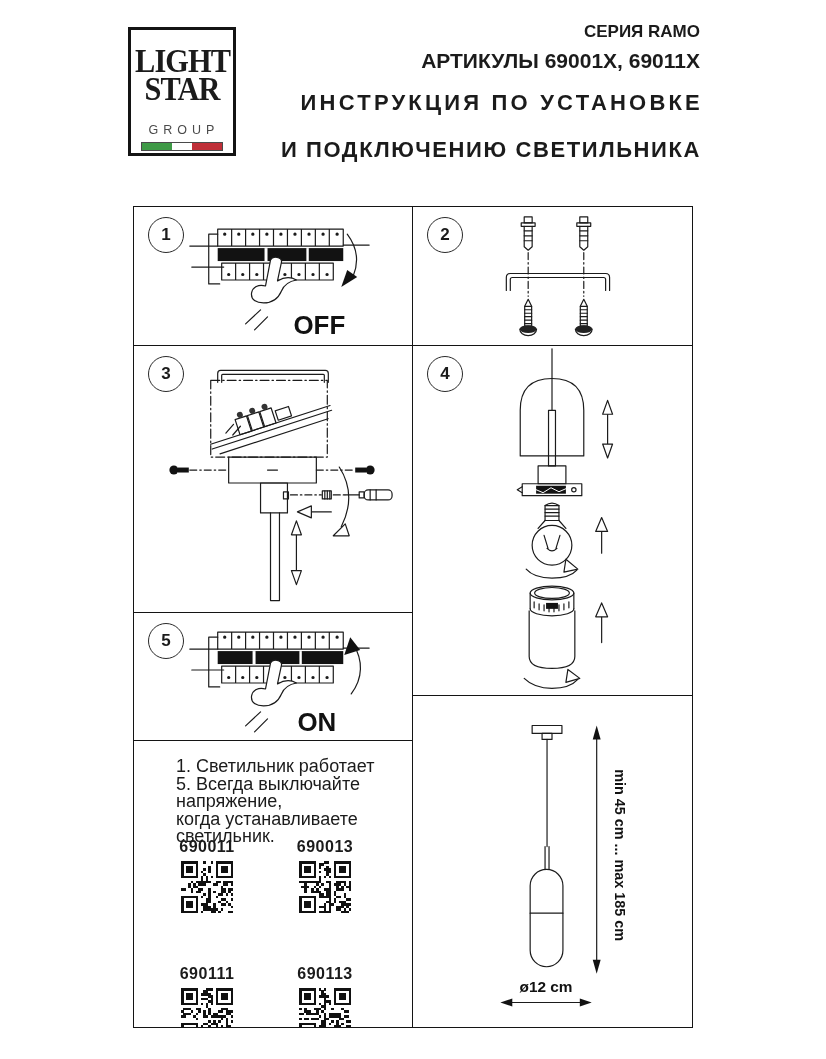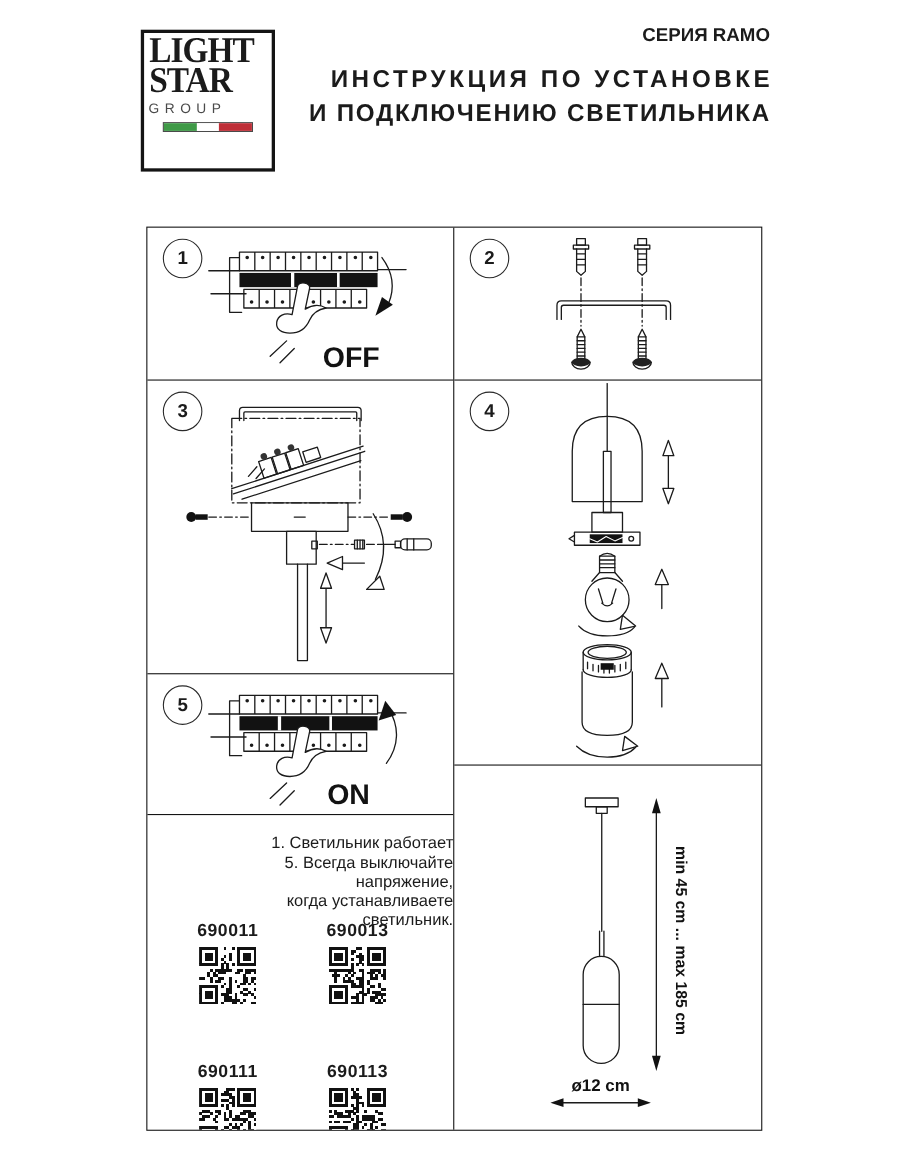--- a/index.html
+++ b/index.html
@@ -1,53 +1,53 @@
 <!DOCTYPE html>
 <html><head>
 <meta charset="utf-8">
 <style>
   html,body{margin:0;padding:0;background:#fff;}
   .page{position:relative;width:826px;height:1059px;background:#fff;overflow:hidden;
         font-family:"Liberation Sans",sans-serif;color:#1b1b1b;}
 
   
-  .logo-box{position:absolute;left:128px;top:27px;width:122px;height:129px;
-            border:3px solid #141414;box-sizing:border-box;text-align:left;padding-top:2px;}
+  .logo-box{position:absolute;left:128px;top:27px;width:108px;height:129px;
+            border:3px solid #141414;box-sizing:border-box;text-align:center;padding-top:17px;}
   .logo-word{font-family:"Liberation Serif",serif;font-weight:bold;font-size:33px;
              line-height:28px;letter-spacing:-1px;transform:scaleX(.92);}
-  .logo-group{font-size:12.5px;letter-spacing:5px;color:#4a4a4a;margin-top:4px;padding-left:4px;}
+  .logo-group{font-size:12.5px;letter-spacing:5px;color:#4a4a4a;margin-top:20px;padding-left:4px;}
   .flag{margin:5px auto 0;width:82px;height:9px;border:1px solid #4a4a4a;display:flex;box-sizing:border-box;}
   .flag span{display:block;height:100%;}
   .flag .g{width:38%;background:#3f9a47;}
   .flag .w{width:24%;background:#ffffff;}
   .flag .r{width:38%;background:#bf2f38;}
 
   .titles{position:absolute;top:22px;right:126px;text-align:right;font-weight:bold;}
   .series{font-size:17px;}
   .articles{font-size:21px;margin-top:7px;}
   .instr1{font-size:22px;margin-top:17px;letter-spacing:3.2px;margin-right:-3px;}
-  .instr2{font-size:22px;margin-top:5px;letter-spacing:1.6px;margin-right:-1px;}
+  .instr2{font-size:22px;margin-top:21px;letter-spacing:1.6px;margin-right:-1px;}
 
   
   .grid{position:absolute;left:133px;top:206px;width:560px;height:822px;
         border:1.6px solid #141414;box-sizing:border-box;display:flex;}
   .col-left{width:279px;border-right:1.4px solid #141414;box-sizing:border-box;
             display:flex;flex-direction:column;}
   .col-right{flex:1;display:flex;flex-direction:column;}
   .cell{position:relative;box-sizing:border-box;border-bottom:1.4px solid #141414;overflow:hidden;}
   .cell.last{border-bottom:none;flex:1;}
   .h139{height:139px;} .h267{height:267px;} .h128{height:128px;} .h350{height:350px;}
 
   .badge{position:absolute;left:14px;top:10px;width:34px;height:34px;border:1.6px solid #2a2a2a;
          border-radius:50%;display:flex;align-items:center;justify-content:center;
          font-size:17px;font-weight:bold;background:#fff;z-index:2;}
   .cell svg.draw{position:absolute;left:0;top:0;width:100%;height:100%;font-family:inherit;}
 
   
-  .notes-text{position:absolute;left:42px;top:17px;font-size:15px;line-height:17.5px;text-align:right;}
+  .notes-text{position:absolute;left:42px;top:17px;font-size:18px;line-height:17.5px;}
   .qr-grid{position:absolute;left:38px;top:97px;display:grid;
            grid-template-columns:repeat(3,70px);column-gap:1px;row-gap:13px;gap:48px;}
   .qr-item{width:70px;text-align:center;}
   .qr-item .ql{font-size:16px;font-weight:bold;letter-spacing:.5px;}
   .qr-item svg{width:52px;height:52px;margin-top:5px;background:#fff;}
 </style>
 </head>
 <body>
 
 <div class="page">
@@ -58,20 +58,21 @@
     <div class="logo-group">GROUP</div>
     <div class="flag">
       <span class="g"></span>
       <span class="w"></span>
       <span class="r"></span>
     </div>
   </div>
 
   <div class="titles">
     <div class="series">СЕРИЯ RAMO</div>
+    <div class="articles">АРТИКУЛЫ 69001X, 69011X</div>
     <div class="instr1">ИНСТРУКЦИЯ ПО УСТАНОВКЕ</div>
     <div class="instr2">И ПОДКЛЮЧЕНИЮ СВЕТИЛЬНИКА</div>
   </div>
 
   <div class="grid">
 
     <div class="col-left">
 
       <div class="cell h139">
         <div class="badge">1</div>

